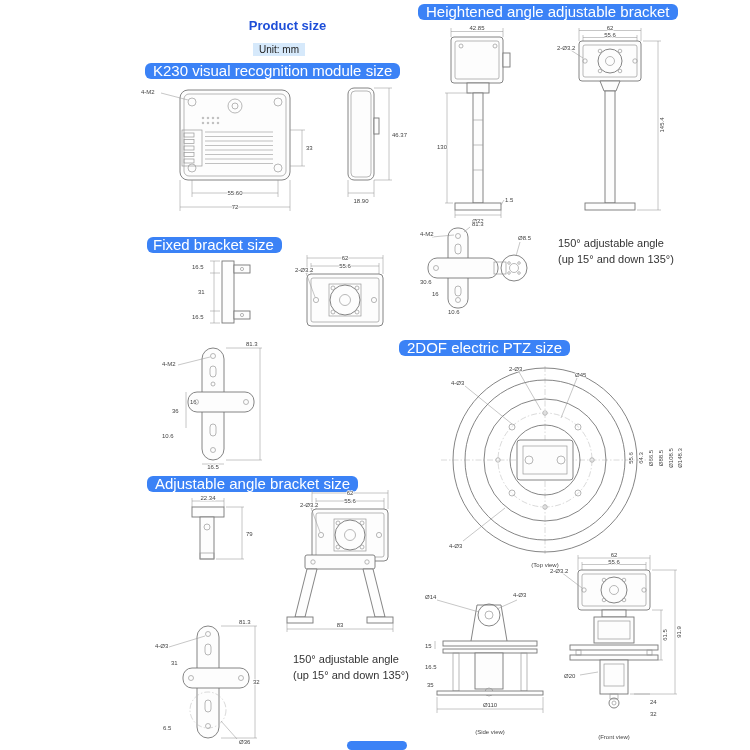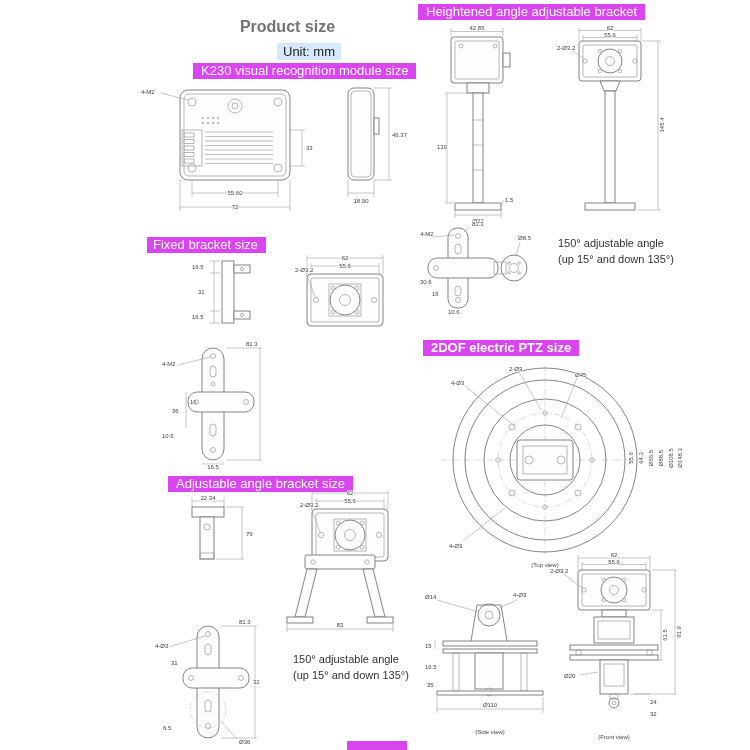--- a/index.html
+++ b/index.html
@@ -1,21 +1,21 @@
 <!DOCTYPE html>
 <html><head>
 <meta charset="utf-8">
 <style>
   * { box-sizing: border-box; }
   html,body { margin:0; padding:0; background:#ffffff; }
   body { font-family:"Liberation Sans", sans-serif; }
   #page { position:relative; width:750px; height:750px; background:#fff; overflow:hidden; }
-  .title { position:absolute; font-size:16px; font-weight:bold; color:#737373; }
-  .unit { position:absolute; font-size:13px; color:#222; background:#d6e9fb; padding:1px 6px; white-space:nowrap;margin-left:24px; }
-  .banner { position:absolute; background:#d946ef; color:#fff; font-size:13px; line-height:16px; height:16px; padding:0 8px; white-space:nowrap; }
+  .title { position:absolute; font-size:13px; font-weight:bold; color:#1d4ed8; }
+  .unit { position:absolute; font-size:10px; color:#222; background:#d6e9fb; padding:1px 6px; white-space:nowrap; }
+  .banner { position:absolute; background:#3b82f6; color:#fff; font-size:15px; line-height:16px; height:16px; padding:0 8px; white-space:nowrap;border-radius:6px; }
   .note { position:absolute; font-size:11px; color:#333; line-height:1.45; }
   .note.center { text-align:center; }
   svg { position:absolute; overflow:visible; }
   svg text { font-family:"Liberation Sans", sans-serif; font-size:6px; fill:#444;
              paint-order:stroke; stroke:#fff; stroke-width:1.4px; stroke-linejoin:round; }
   .shape  { fill:#fdfdfd; stroke:#777; stroke-width:0.9; }
   .shape2 { fill:none;    stroke:#999; stroke-width:0.7; }
   .shape3 { fill:none;    stroke:#777; stroke-width:0.9; }
   .dim    { stroke:#999;  stroke-width:0.55; fill:none; }
   .cl     { stroke:#bbb;  stroke-width:0.55; stroke-dasharray:6 2 1.5 2; fill:none; }
@@ -23,24 +23,24 @@
 </style>
 </head>
 <body>
 
 <div id="page">
 
   <div class="title" style="left:200px;top:18px;width:175px;text-align:center;">Product size</div>
   <div class="unit" style="left:253px;top:43px;">Unit:  mm</div>
 
   <div class="banner" style="left:418px;top:4px;">Heightened angle adjustable bracket</div>
-  <div class="banner" style="left:145px;top:63px;margin-left:48px;">K230 visual recognition module size</div>
+  <div class="banner" style="left:145px;top:63px;">K230 visual recognition module size</div>
   <div class="banner" style="left:147px;top:237px;padding-left:6px;">Fixed bracket size</div>
-  <div class="banner" style="left:147px;top:476px;margin-left:21px;">Adjustable angle bracket size</div>
-  <div class="banner" style="left:423px;top:340px;font-weight:bold;">2DOF electric PTZ size</div>
+  <div class="banner" style="left:147px;top:476px;">Adjustable angle bracket size</div>
+  <div class="banner" style="left:399px;top:340px;">2DOF electric PTZ size</div>
   <div class="banner" style="left:347px;top:741px;width:60px;height:9px;padding:0;"></div>
 
   <svg style="left:135px;top:80px" width="250" height="135" viewBox="0 0 250 135">
     <rect class="shape" x="45" y="10" width="110" height="90" rx="8"></rect>
     <rect class="shape2" x="49" y="14" width="102" height="82" rx="5"></rect>
     <circle class="shape2" cx="57" cy="22" r="4"></circle>
       <circle class="shape2" cx="143" cy="22" r="4"></circle>
     <circle class="shape2" cx="57" cy="88" r="4"></circle>
       <circle class="shape2" cx="143" cy="88" r="4"></circle>
     <circle class="shape2" cx="100" cy="26" r="7"></circle>

